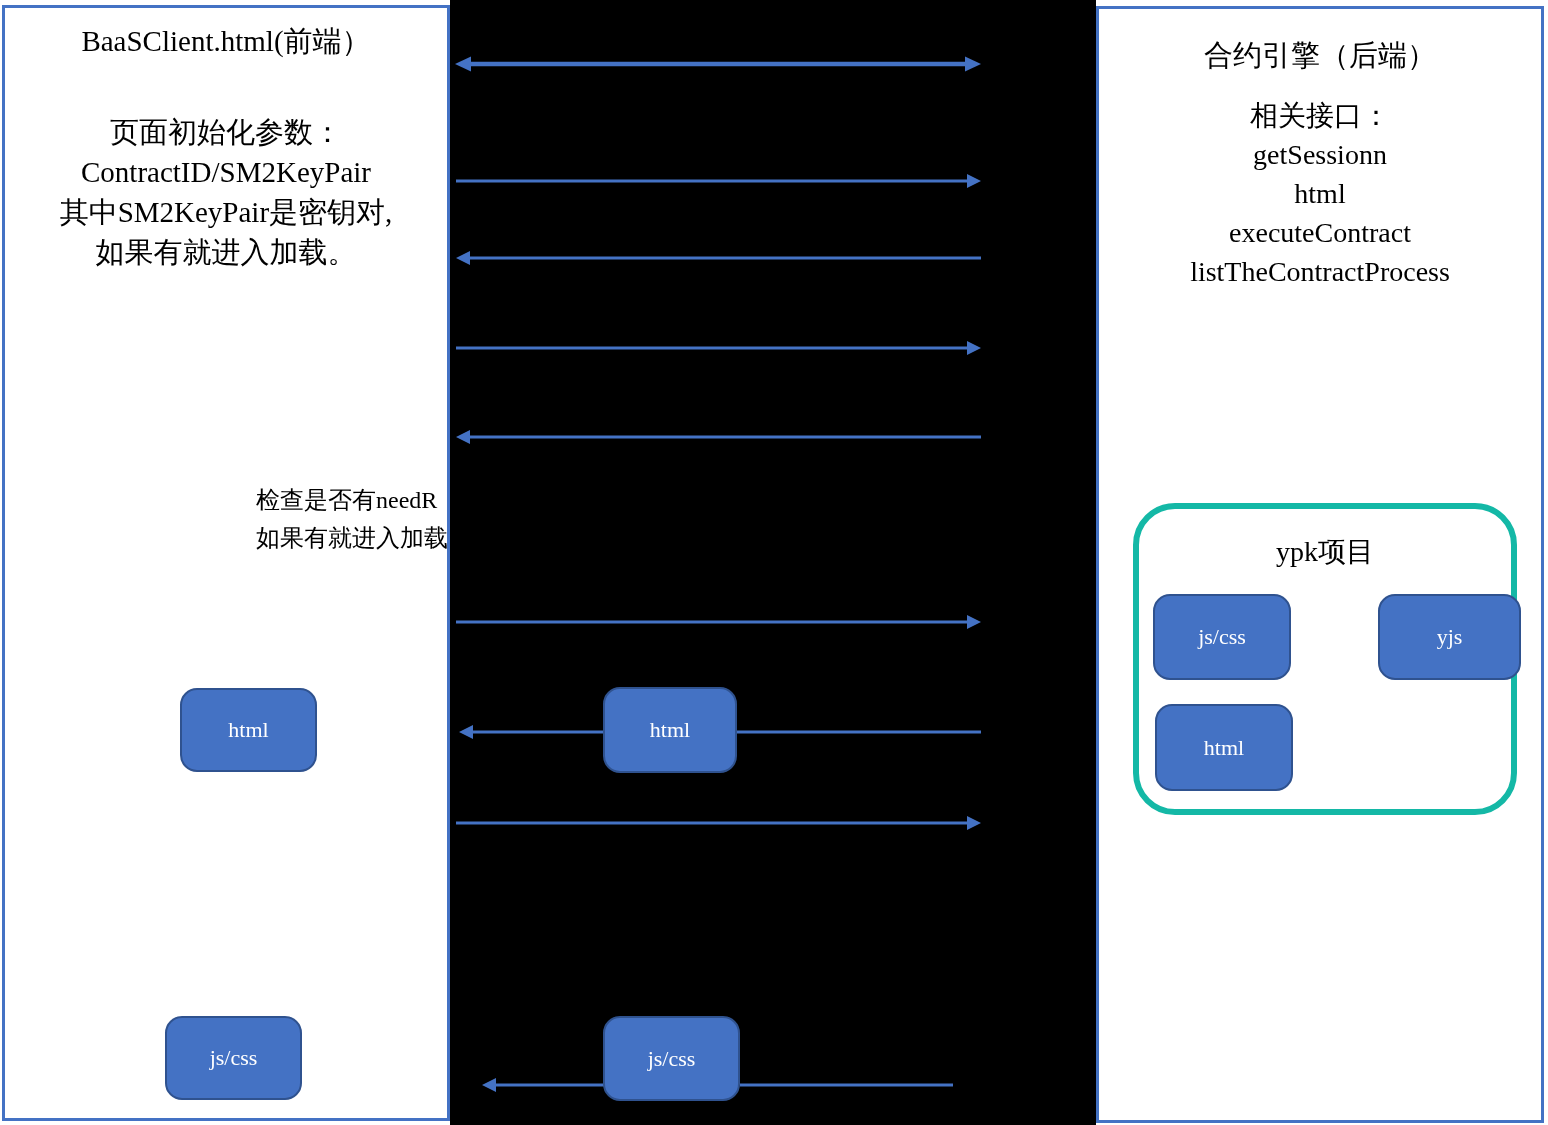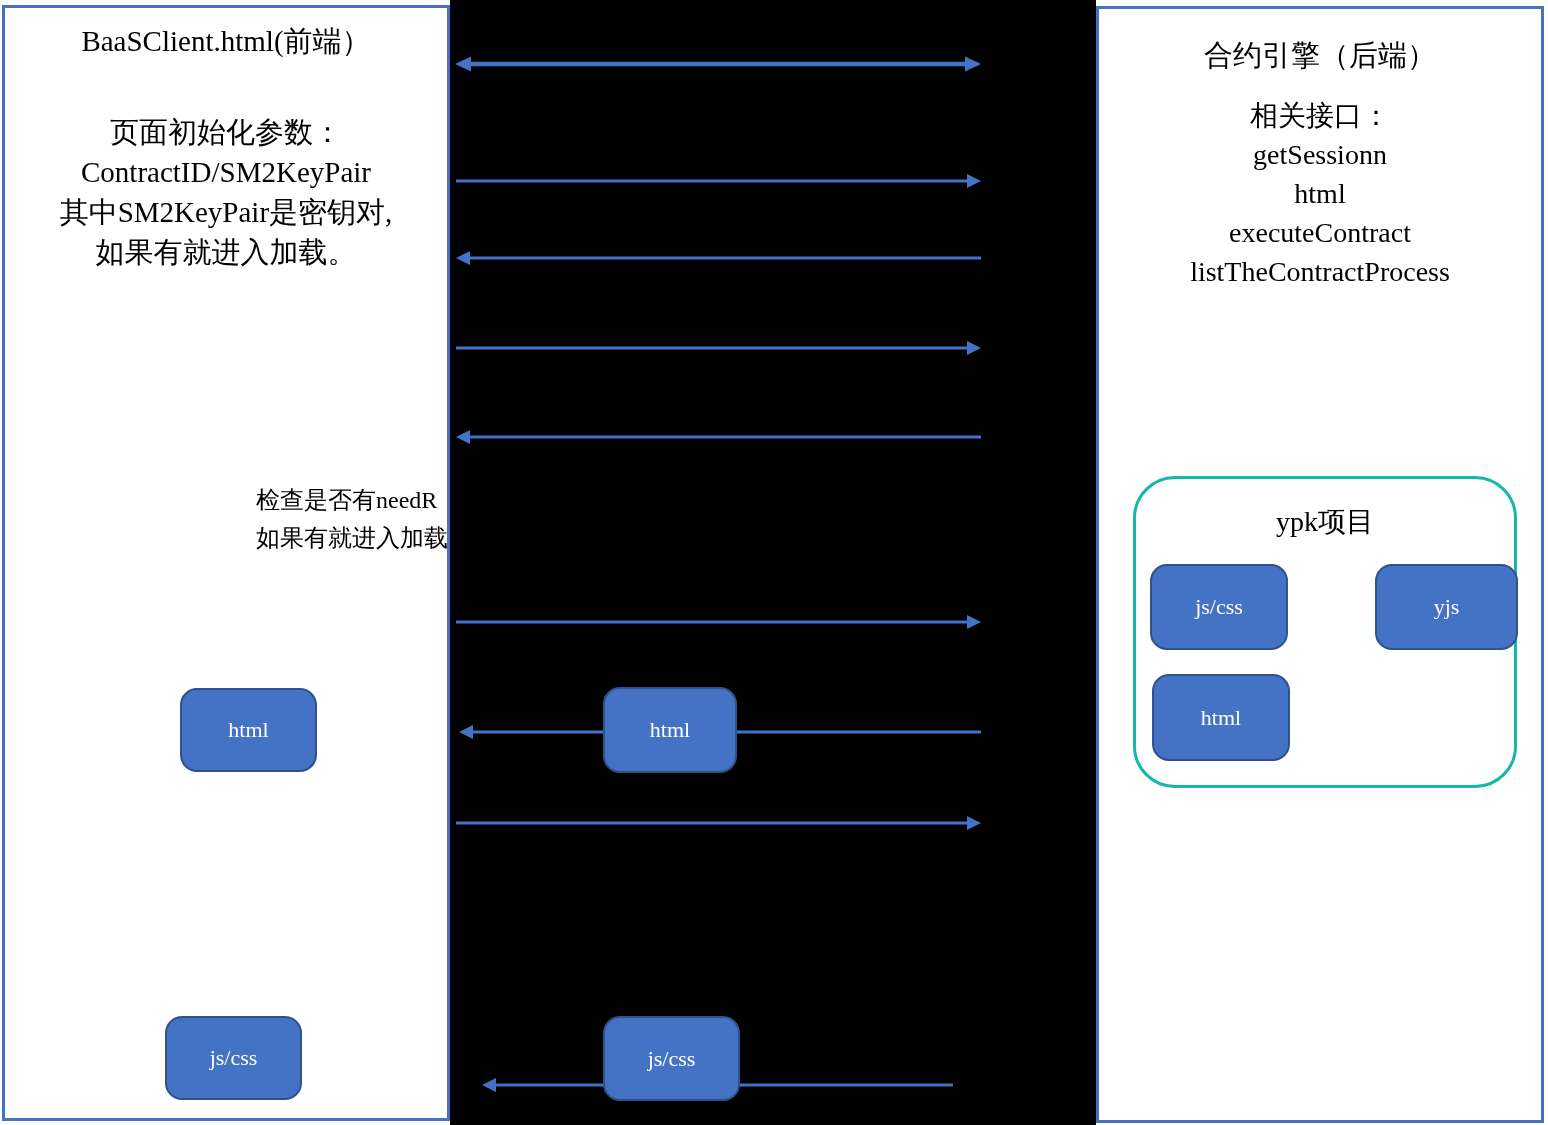--- a/index.html
+++ b/index.html
@@ -19,22 +19,22 @@
   .node {
     position:absolute; background:#4472C4; border:2px solid #2F528F; border-radius:17px;
     color:#ffffff; font-size:22px; display:flex; align-items:center; justify-content:center;
     box-sizing:border-box; z-index:5;
   }
   .node-html-left  { left:180px; top:688px; width:137px; height:84px; }
   .node-html-mid   { left:603px; top:687px; width:134px; height:86px; }
   .node-jscss-left { left:165px; top:1016px; width:137px; height:84px; }
   .node-jscss-mid  { left:603px; top:1016px; width:137px; height:85px; }
   .ypk-box {
-    position:absolute; left:34px; top:467px; width:384px; height:312px;
-    border:3px solid #14b8a6; border-radius:42px; box-sizing:border-box; background:#ffffff;
+    position:absolute; left:34px; top:494px; width:384px; height:312px;
+    border:6px solid #14b8a6; border-radius:42px; box-sizing:border-box; background:#ffffff;
   }
   .ypk-title { position:absolute; left:0; right:0; top:24px; text-align:center; font-size:28px; }
   .ypk-node { border-radius:17px; }
   .ypk-jscss { left:14px;  top:85px;  width:138px; height:86px; }
   .ypk-yjs   { left:191px; top:85px;  width:143px; height:86px;margin-left:48px; }
   .ypk-html  { left:16px;  top:195px; width:138px; height:87px; }
   .arrows { position:absolute; left:0; top:0; width:1548px; height:1125px; z-index:4; pointer-events:none; }
   .arrows line { stroke:#4472C4; stroke-width:3.2; }
   .arrows line.thick { stroke-width:4.5; }
   .arrows polygon { fill:#4472C4; }

